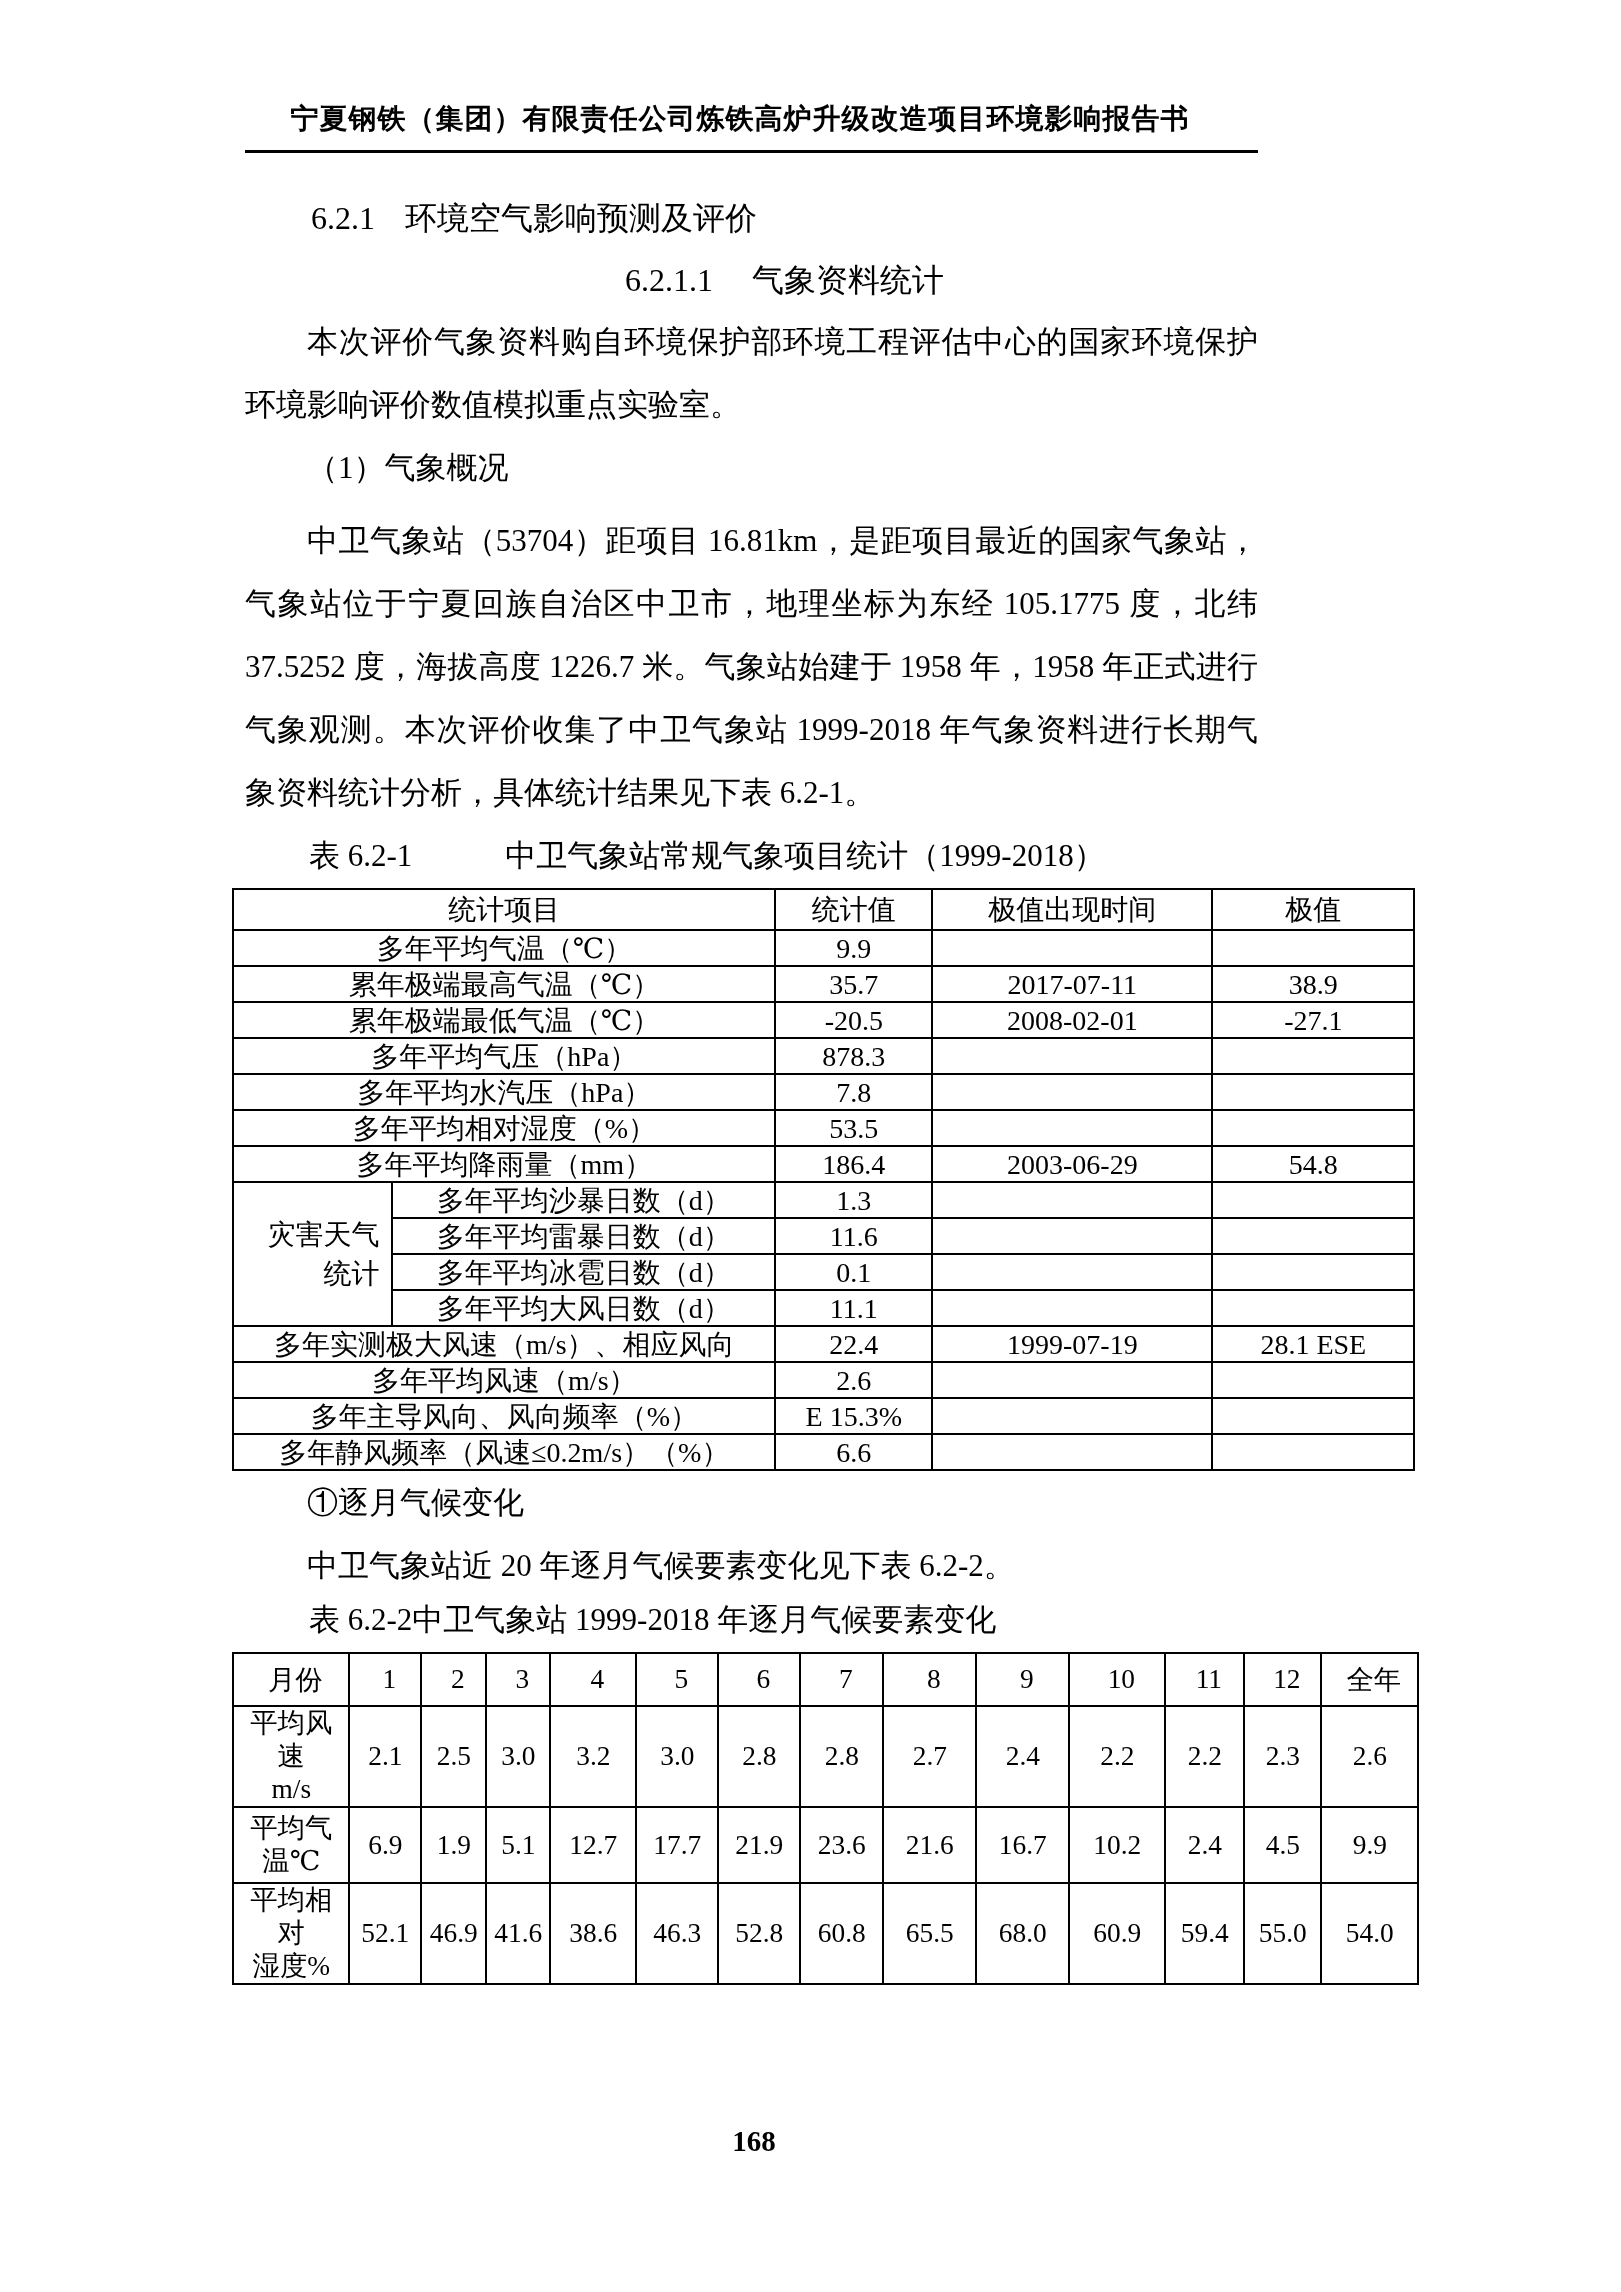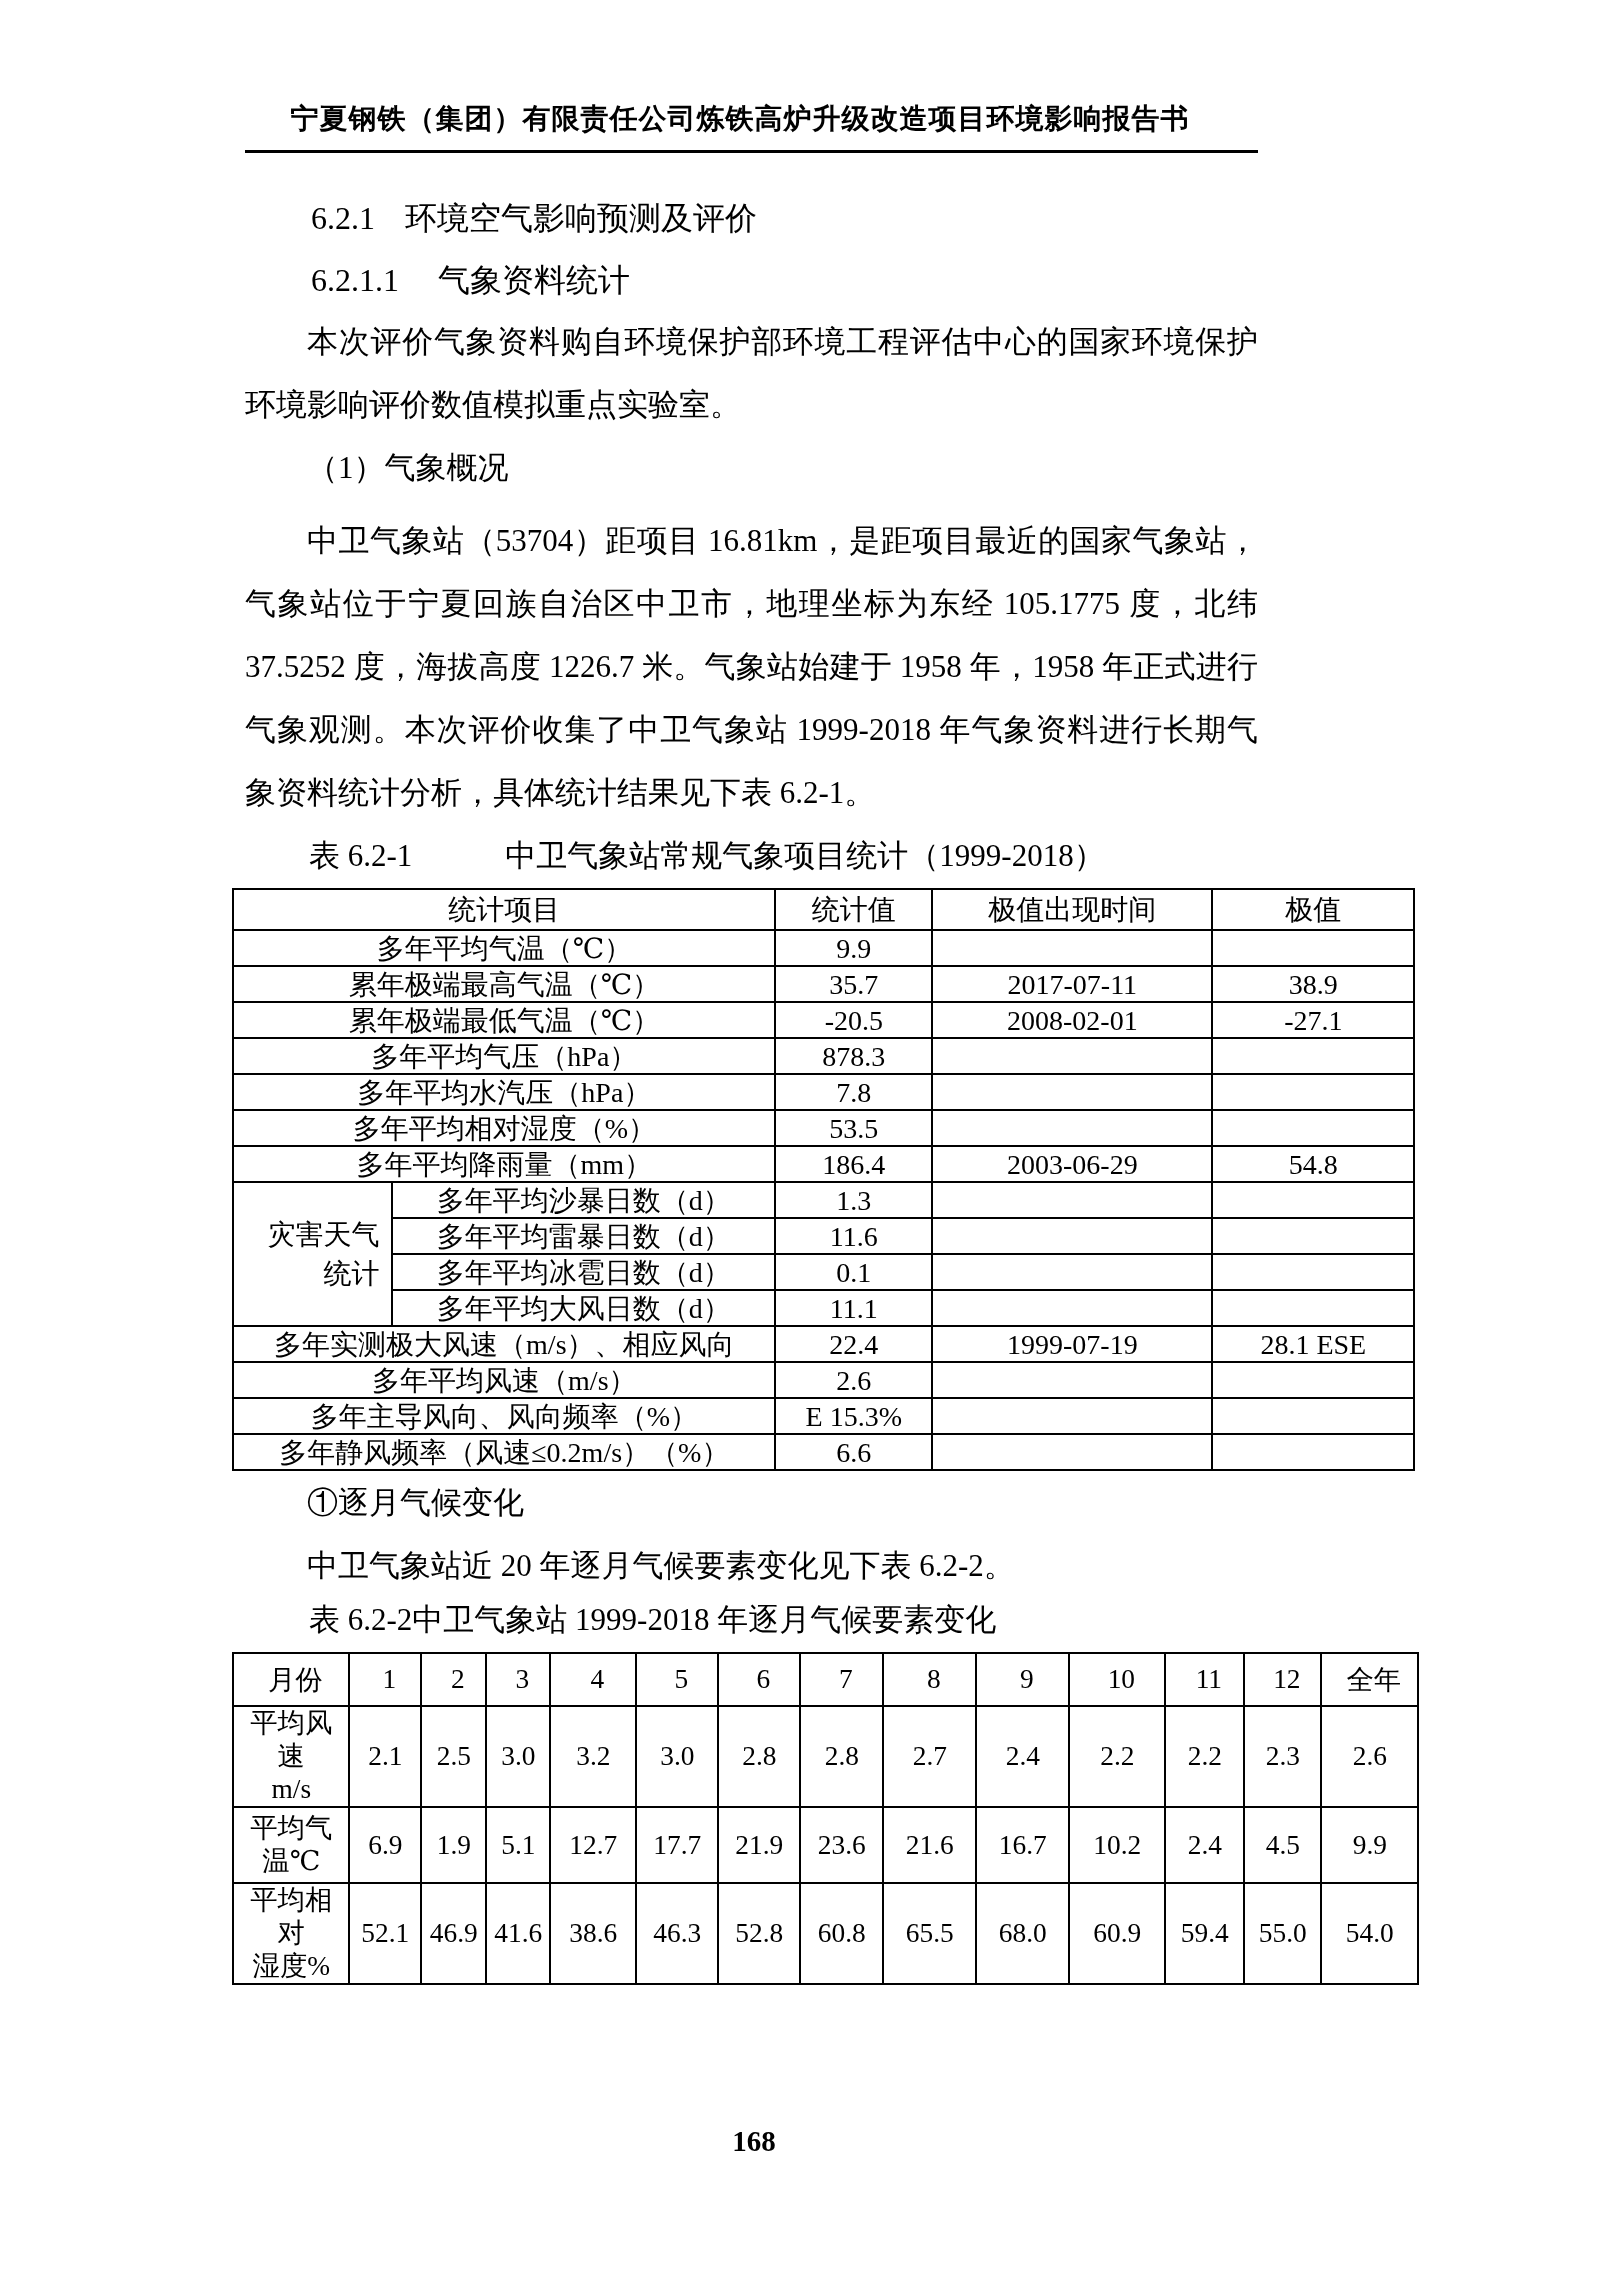--- a/index.html
+++ b/index.html
@@ -20,21 +20,21 @@
   }
   .rule{
     margin:13.7px 222px 0 245px;
     border-bottom:3.9px solid #000;
     height:0;
   }
   .content{margin:0 222px 0 245px;}
   .hnum{display:inline-block;}
   .h621{margin:46px 0 0 66px;font-size:32px;line-height:39px;font-weight:normal;}
   .h621 .hnum{margin-right:30px;}
-  .h6211{margin:23.5px 0 0 66px;font-size:32px;line-height:39px;font-weight:normal;}
+  .h6211{margin:23.5px 0 0 66px;font-size:32px;line-height:39px;font-weight:normal;text-align:center;}
   .h6211 .hnum{margin-right:39px;}
   .para{
     margin:9.8px 0 0 0;
     font-size:31px;
     line-height:63px;
     text-align:justify;
     text-indent:2em;
   }
   .itemline{
     margin:0;

